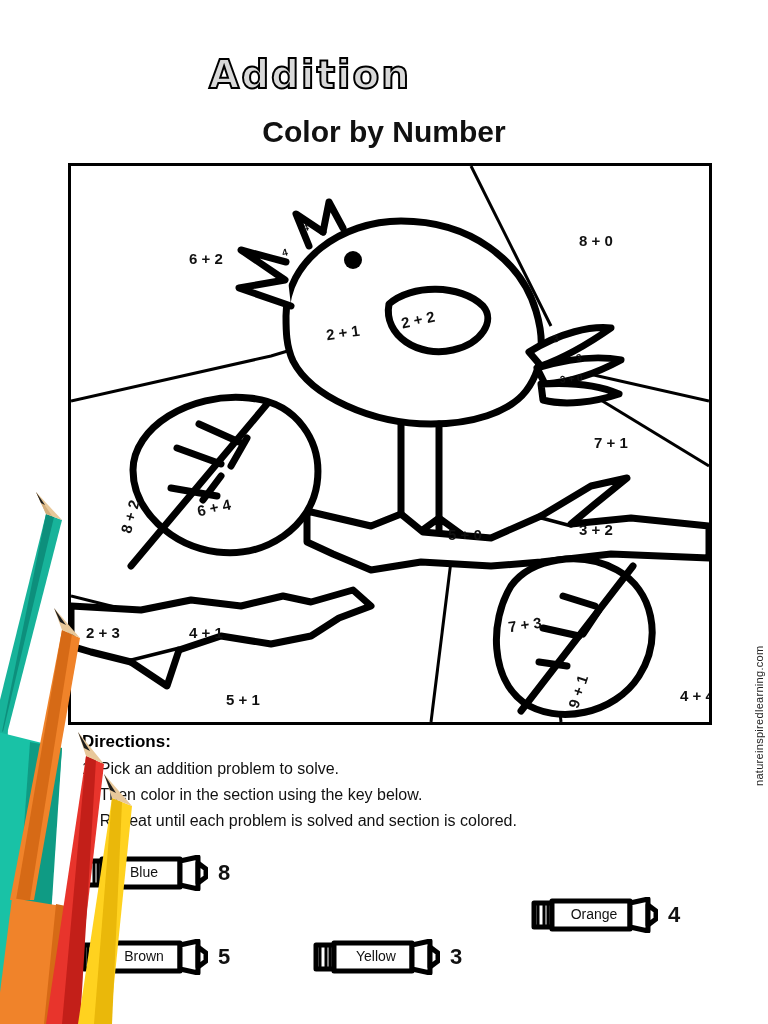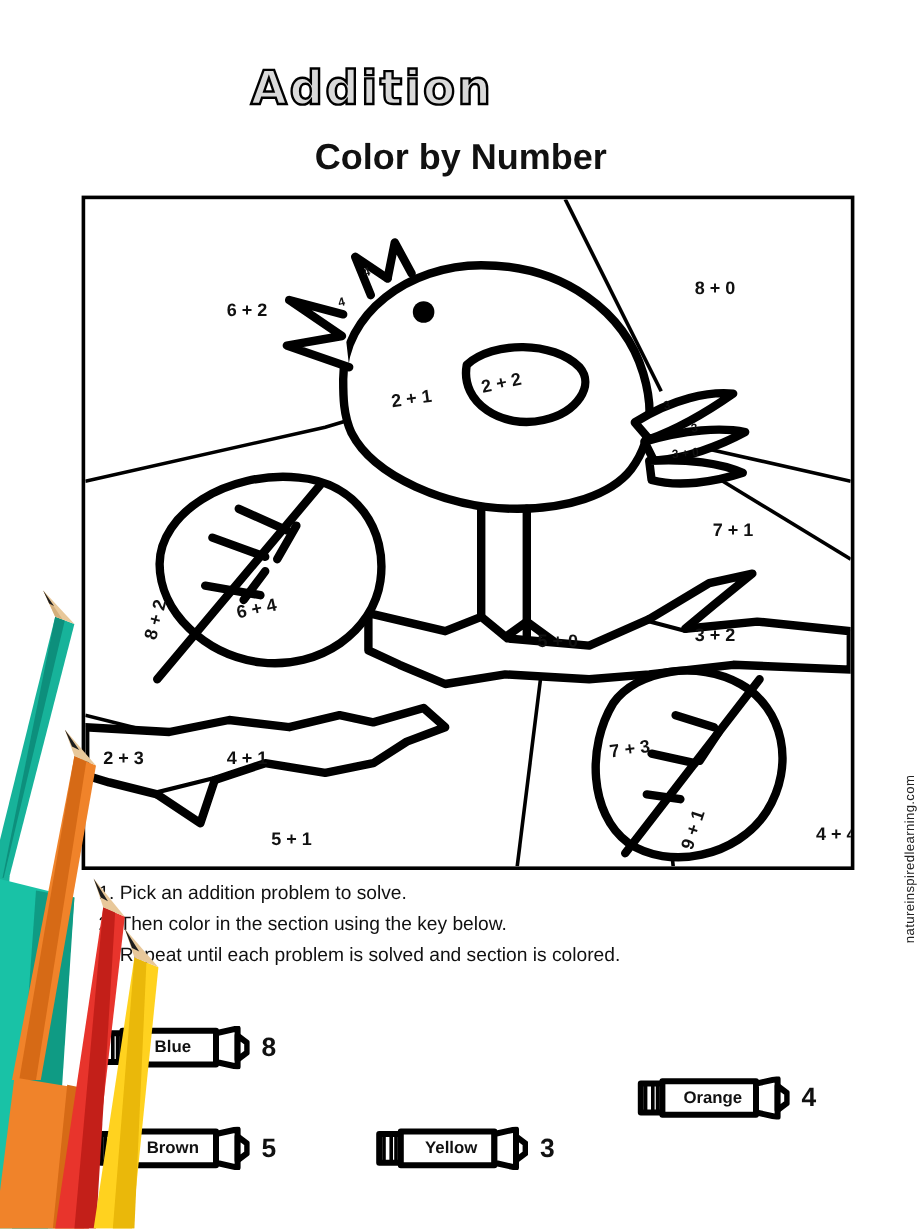--- a/index.html
+++ b/index.html
@@ -114,21 +114,21 @@
     height: 36px;
   }
   .crayon svg { display: block; }
   .crayon-label {
     position: absolute;
     left: 28px;
     top: 9px;
     width: 72px;
     text-align: center;
     font-size: 14px;
-    font-weight: bold;
+    font-weight: normal;
     color: #111;
   }
   .key-num {
     font-size: 22px;
     font-weight: bold;
     margin-left: 10px;
     color: #111;
   }
 
   
@@ -254,20 +254,21 @@
   <div class="prob" style="left:118px; top:458px;">4 + 1</div>
   <div class="prob" style="left:155px; top:525px;">5 + 1</div>
   <div class="prob" style="left:437px; top:450px; transform:rotate(-8deg);">7 + 3</div>
   <div class="prob" style="left:490px; top:517px; transform:rotate(-72deg);">9 + 1</div>
   <div class="prob" style="left:565px; top:521px;margin-left:44px;">4 + 4</div>
 </div>
 
 <div class="watermark">natureinspiredlearning.com</div>
 
 <div class="directions">
+  <div class="head">Directions:</div>
   <div class="line">1. Pick an addition problem to solve.</div>
   <div class="line">2. Then color in the section using the key below.</div>
   <div class="line">3. Repeat until each problem is solved and section is colored.</div>
 </div>
 
 <div class="key">
 
   <div class="key-item" style="left:0px; top:0px;">
     <div class="crayon">
       <svg width="128" height="36" viewBox="0 0 128 36">

